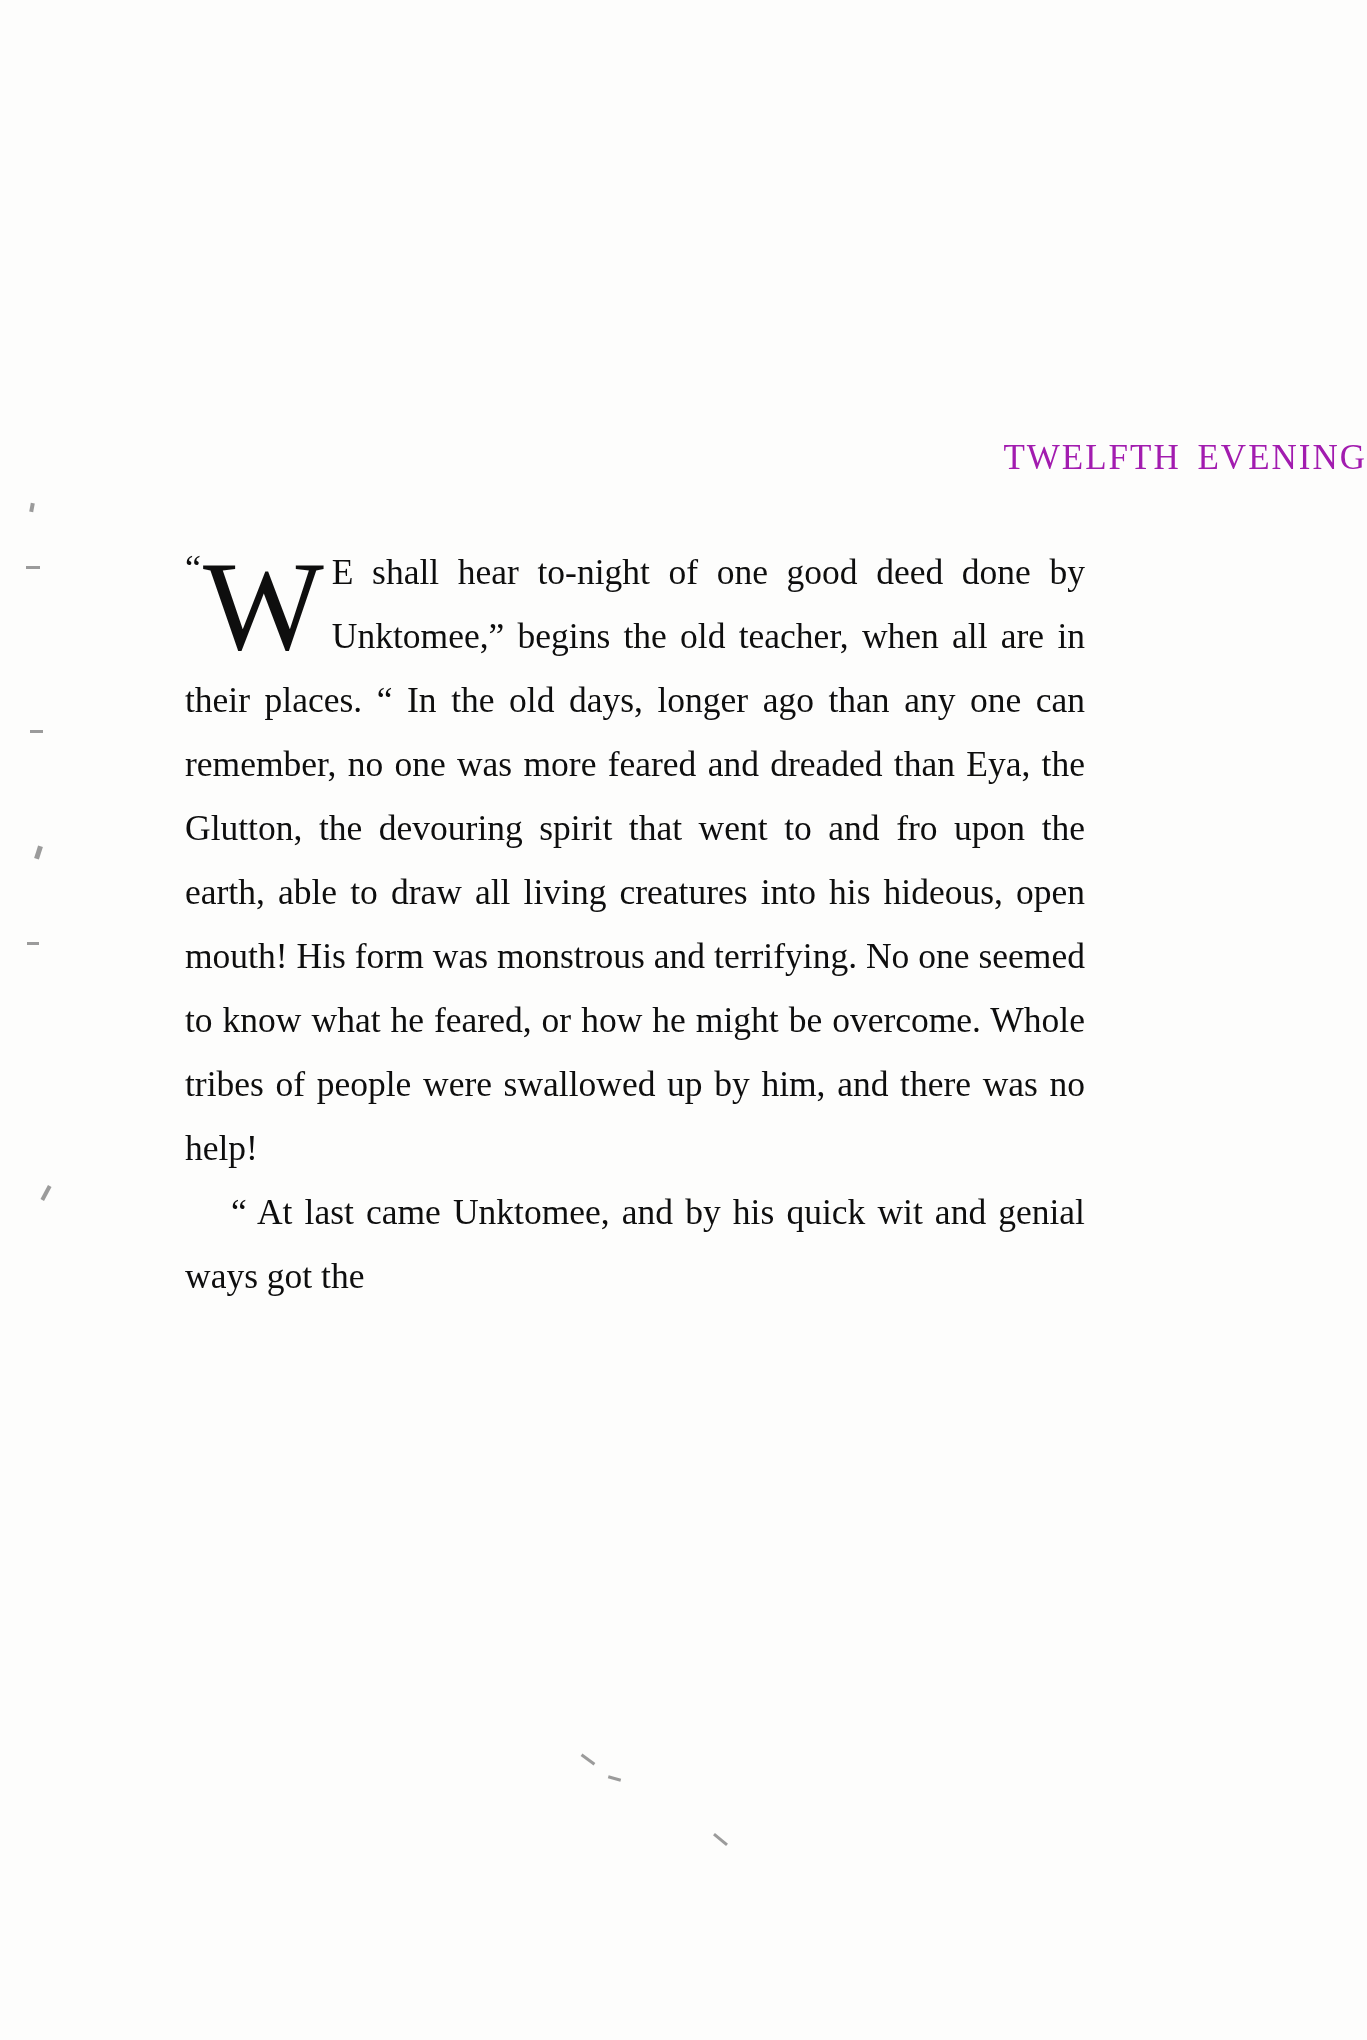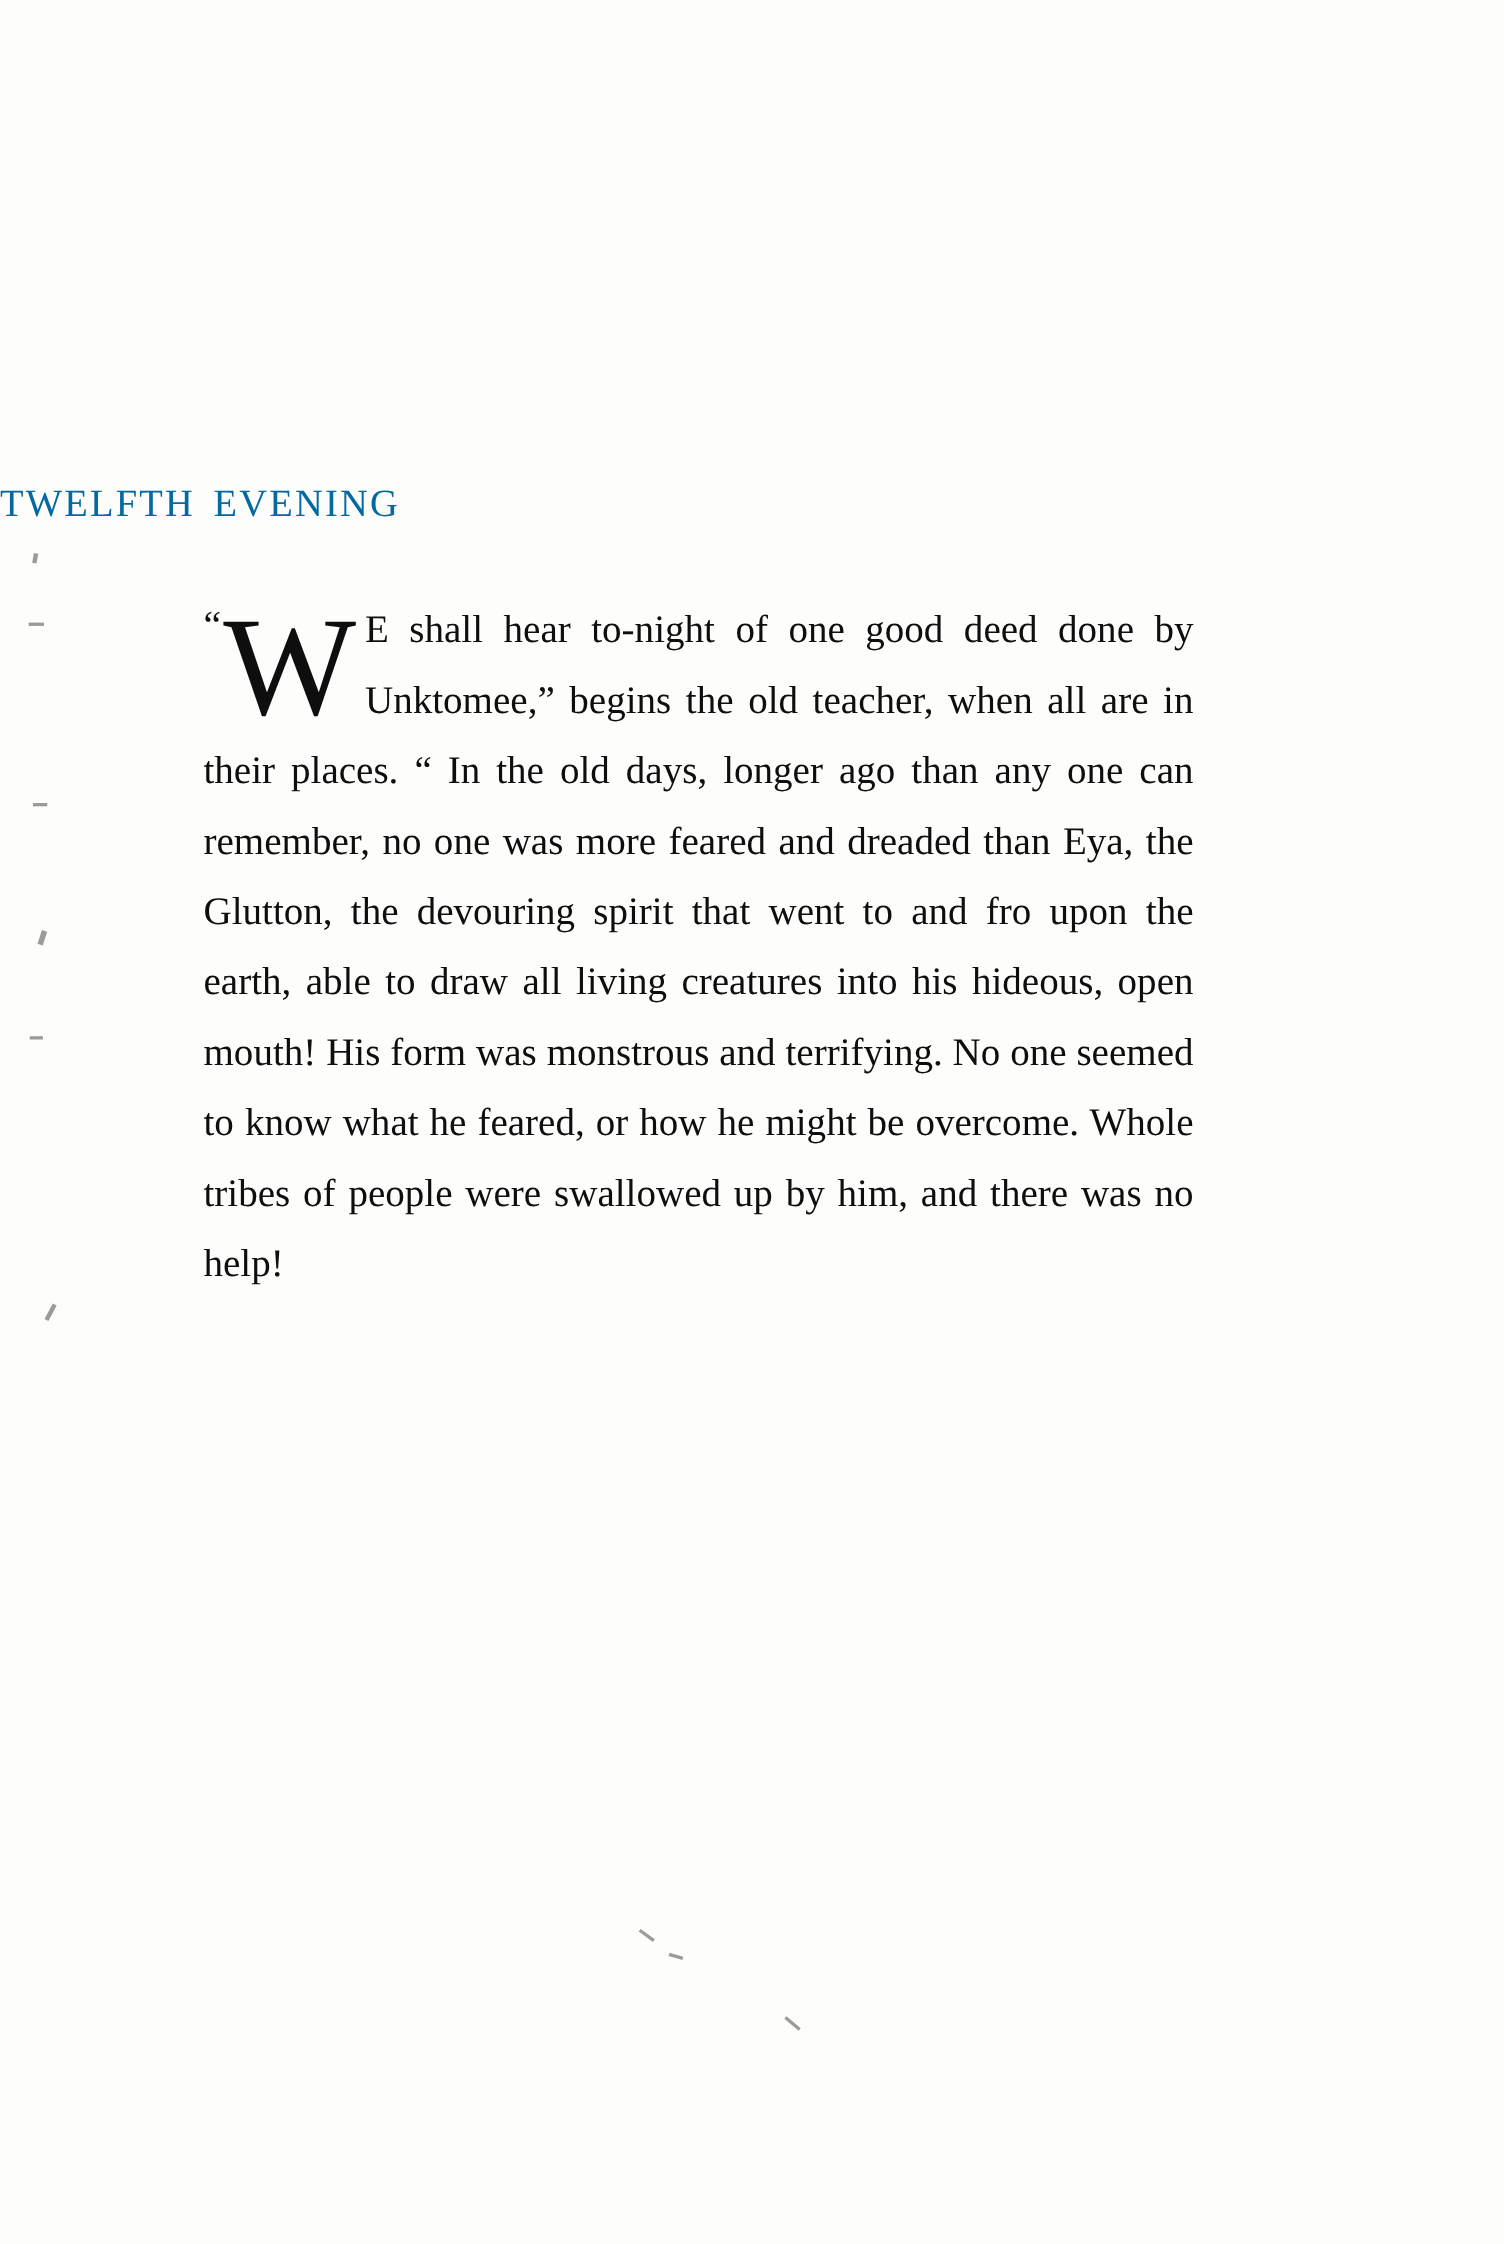--- a/index.html
+++ b/index.html
@@ -23,26 +23,26 @@
     width: 1367px;
     height: 2040px;
     background: #fdfdfc;
   }
 
   .page-title {
     position: absolute;
     left: 0;
     top: 415px;
     width: 1367px;
-    text-align: left;
+    text-align: right;
     font-size: 35px;
     letter-spacing: 2.0px;
     word-spacing: 6px;
     font-weight: 400;
-    color: #0369a1;
+    color: #a21caf;
   }
 
   .text-block {
     position: absolute;
     left: 185px;
     top: 540px;
     width: 900px;
   }
 
   .para {
@@ -118,15 +118,18 @@
   <h1 class="page-title">TWELFTH  EVENING</h1>
 
   <div class="text-block">
 
     <p class="para para-first">
       <span class="dropcap-wrap">
         <span class="dropcap-quote">“</span><span class="dropcap">W</span>
       </span><span>E shall hear to-night of one good deed done by Unktomee,” begins the old teacher, when all are in their places.  “ In the old days, longer ago than any one can remember, no one was more feared and dreaded than Eya, the Glutton, the devouring spirit that went to and fro upon the earth, able to draw all living creatures into his hideous, open mouth!  His form was monstrous and terrifying.  No one seemed to know what he feared, or how he might be overcome.  Whole tribes of people were swallowed up by him, and there was no help!</span>
     </p>
 
+    <p class="para">
+      <span>“ At last came Unktomee, and  by his quick wit and genial ways got the</span>
+    </p>
 
   </div>
 </div>
 
 </body></html>

